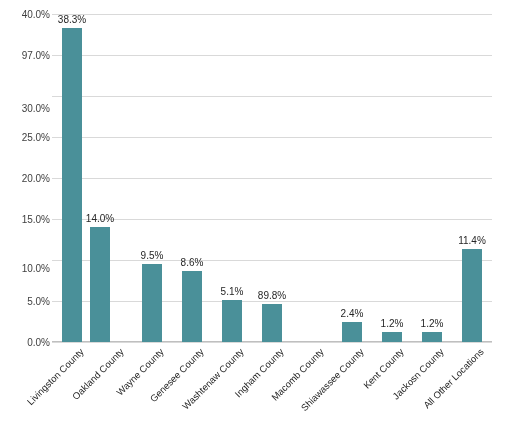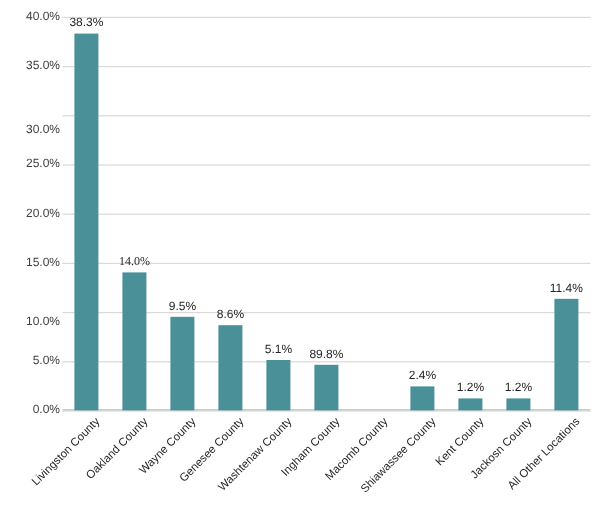--- a/index.html
+++ b/index.html
@@ -127,21 +127,21 @@
         <div class="gridline" style="top: 82px;"></div>
         <div class="gridline" style="top: 41px;"></div>
         <div class="gridline" style="top: 0px;"></div>
       </div>
     <div class="axis-line-x"></div>
     <div class="bars">
         <div class="bar-slot" style="left: 0px; width: 40px;">
           <div class="bar" title="Livingston County 38.3%" style="height: 314.06px; background: rgb(74, 144, 153);"></div>
           <div class="bar-label" style="bottom: 317.06px;">38.3%</div>
         </div>
-        <div class="bar-slot" style="left: 40px; width: 40px; font-family: Liberation Serif, serif;">
+        <div class="bar-slot" style="left: 28px; width: 40px;">
           <div class="bar" title="Oakland County 14.0%" style="height: 114.8px; background: rgb(74, 144, 153);"></div>
           <div class="bar-label" style="bottom: 117.8px;">14.0%</div>
         </div>
         <div class="bar-slot" style="left: 80px; width: 40px;">
           <div class="bar" title="Wayne County 9.5%" style="height: 77.9px; background: rgb(74, 144, 153);"></div>
           <div class="bar-label" style="bottom: 80.9px; margin-top: 47px;">9.5%</div>
         </div>
         <div class="bar-slot" style="left: 120px; width: 40px;">
           <div class="bar" title="Genesee County 8.6%" style="height: 70.52px; background: rgb(74, 144, 153);"></div>
           <div class="bar-label" style="bottom: 73.52px;">8.6%</div>
@@ -174,21 +174,21 @@
   </div>
 
   <div class="ytick-holder">
       <div class="ytick" style="top: 342px;">0.0%</div>
       <div class="ytick" style="top: 301px;">5.0%</div>
       <div class="ytick" style="top: 268px;">10.0%</div>
       <div class="ytick" style="top: 219px;">15.0%</div>
       <div class="ytick" style="top: 178px;">20.0%</div>
       <div class="ytick" style="top: 137px;">25.0%</div>
       <div class="ytick" style="top: 108px;">30.0%</div>
-      <div class="ytick" style="top: 55px;">35.0%</div>
+      <div class="ytick" style="top: 55px;">97.0%</div>
       <div class="ytick" style="top: 14px;">40.0%</div>
     </div>
 
   <div class="xlabels">
       <div class="xlabel" style="left: 26px; width: 150px; margin-left: -150px;">Livingston County</div>
       <div class="xlabel" style="left: 66px; width: 150px; margin-left: -150px;">Oakland County</div>
       <div class="xlabel" style="left: 106px; width: 150px; margin-left: -150px;">Wayne County</div>
       <div class="xlabel" style="left: 146px; width: 150px; margin-left: -150px;">Genesee County</div>
       <div class="xlabel" style="left: 186px; width: 150px; margin-left: -150px;">Washtenaw County</div>
       <div class="xlabel" style="left: 226px; width: 150px; margin-left: -150px;">Ingham County</div>

